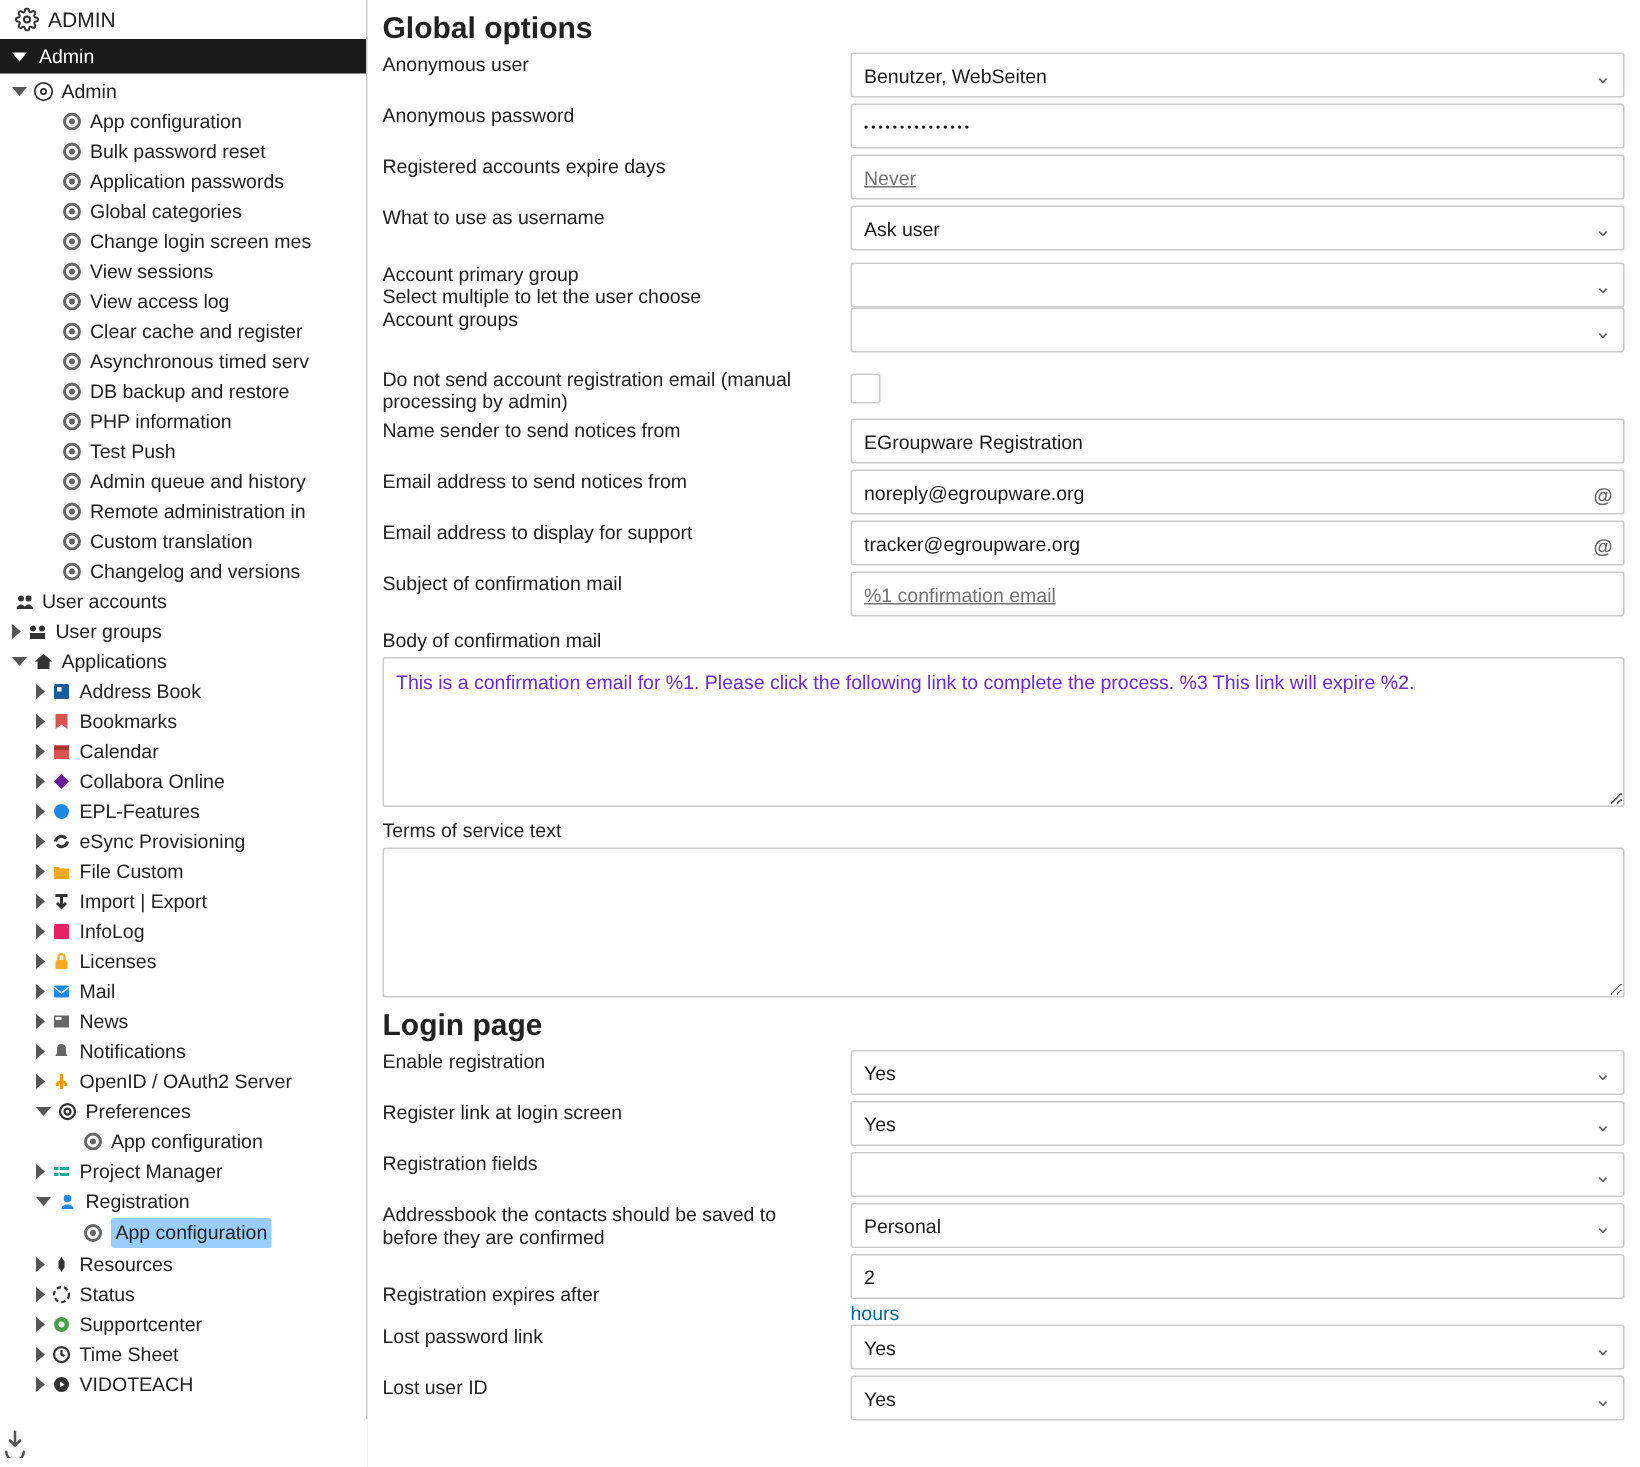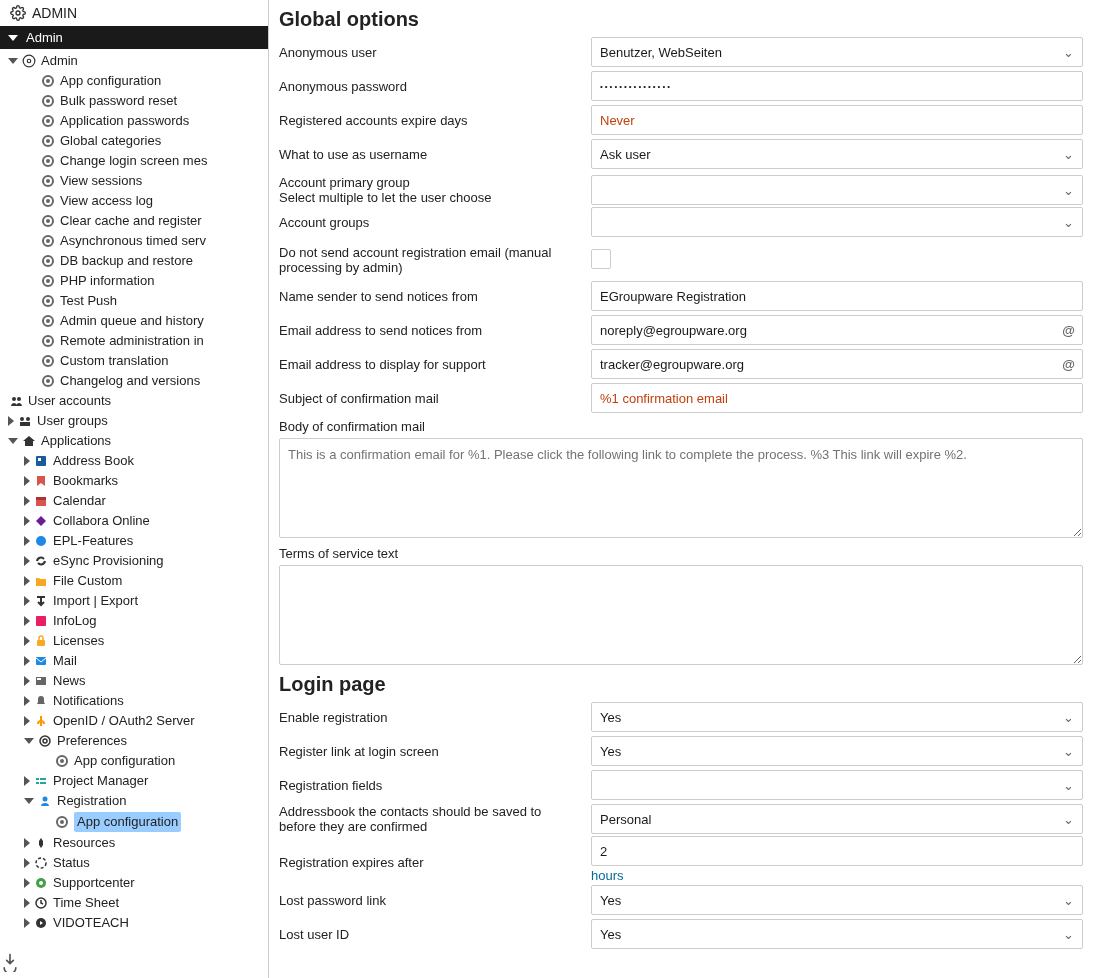--- a/index.html
+++ b/index.html
@@ -1,40 +1,40 @@
 <!DOCTYPE html>
 <html><head>
 <meta charset="utf-8">
 <style>
 * { box-sizing: border-box; margin: 0; padding: 0; }
 body { font-family: Arial, sans-serif; font-size: 13px; color: #222; background: #fff; display: flex; height: 978px; width: 1093px; overflow: hidden; }
-.sidebar { width: 269px; border-right: 1px solid #ccc; overflow-y: auto; overflow-x: hidden; flex-shrink: 0; }
+.sidebar { width: 245px; border-right: 1px solid #ccc; overflow-y: auto; overflow-x: hidden; flex-shrink: 0; }
 .footer-download { position: absolute; bottom: 0; left: 0; width: 245px; text-align: center; padding: 6px 0; background: #fff; }
 .admin-header { display: flex; align-items: center; padding: 5px 10px; font-size: 14px; }
 .admin-header svg { width: 16px; height: 16px; margin-right: 6px; }
 .section-bar { background: #1a1a1a; color: #fff; padding: 4px 8px; display: flex; align-items: center; }
 .section-bar .tarr { border-top: 6px solid #fff; border-left: 5px solid transparent; border-right: 5px solid transparent; margin-right: 8px; }
 .tree { padding: 2px 0; }
 .tree-row { display: flex; align-items: center; padding: 1px 0; white-space: nowrap; cursor: pointer; font-size: 13px; line-height: 18px; }
 .tree-row .exp { width: 0; height: 0; margin-right: 3px; flex-shrink: 0; }
 .exp.down { border-top: 6px solid #555; border-left: 5px solid transparent; border-right: 5px solid transparent; }
 .exp.right { border-left: 6px solid #555; border-top: 5px solid transparent; border-bottom: 5px solid transparent; }
 .tree-row .ico { width: 16px; height: 16px; display: inline-flex; align-items: center; justify-content: center; margin-right: 4px; flex-shrink: 0; }
 .tree-row.selected span:last-child { background: #99ccff; padding: 1px 3px; border-radius: 2px; }
 .d0 { padding-left: 8px; } .d1 { padding-left: 24px; } .d2 { padding-left: 40px; } .d3 { padding-left: 54px; }
 .main { flex: 1; padding: 0 10px; overflow-y: auto; }
 .section-title { font-weight: bold; font-size: 20px; padding: 8px 0 4px 0; }
-.form-row { display: flex; align-items: center; min-height: 34px; gap: 12px; }
+.form-row { display: flex; min-height: 34px; gap: 12px; }
 .form-label { width: 300px; flex-shrink: 0; }
 .form-value { flex: 1; position: relative; }
 .sel, .inp { width: 100%; height: 30px; border: 1px solid #ccc; border-radius: 2px; padding: 0 8px; font-size: 13px; background: #fff; display: flex; align-items: center; color: #1a1a1a; }
 .sel { justify-content: space-between; cursor: pointer; }
 .sel .chev { color: #666; }
-.inp.ph { color: #c2410c; }
-.ta { width: 100%; border: 1px solid #ccc; border-radius: 2px; padding: 8px; font-size: 13px; resize: both; overflow: auto; color: #737373; }
+.inp.ph { color: #737373; text-decoration: underline; }
+.ta { width: 100%; border: 1px solid #ccc; border-radius: 2px; padding: 8px; font-size: 13px; resize: both; overflow: auto; color: #6d28d9; }
 .cb { width: 20px; height: 20px; border: 1px solid #ccc; border-radius: 2px; background: #fff; cursor: pointer; margin-top: 4px; }
 .at-badge { position: absolute; right: 8px; top: 50%; transform: translateY(-50%); color: #666; font-weight: bold; }
 .hours { color: #0369a1; margin-top: 2px; }
 svg { display: block; }
 </style>
 </head>
 <body>
 
 <div class="sidebar">
   <div class="admin-header">

